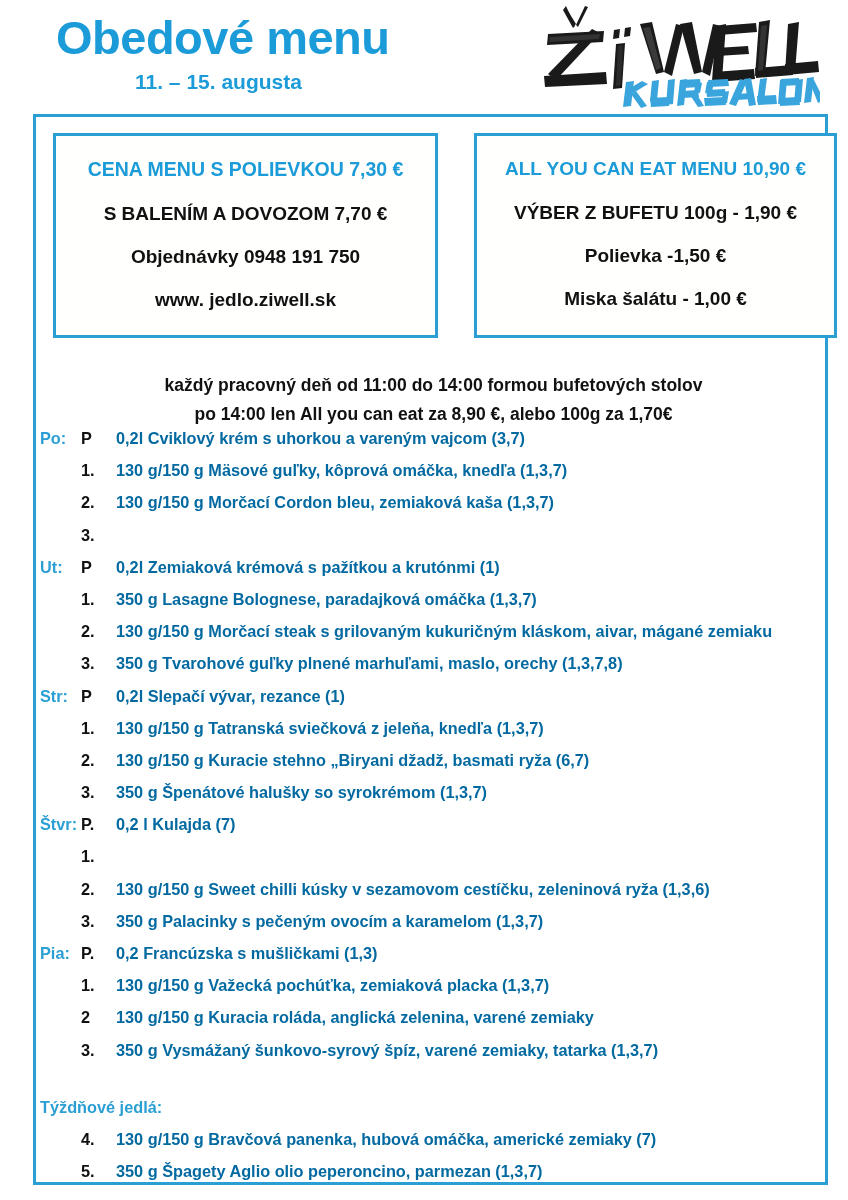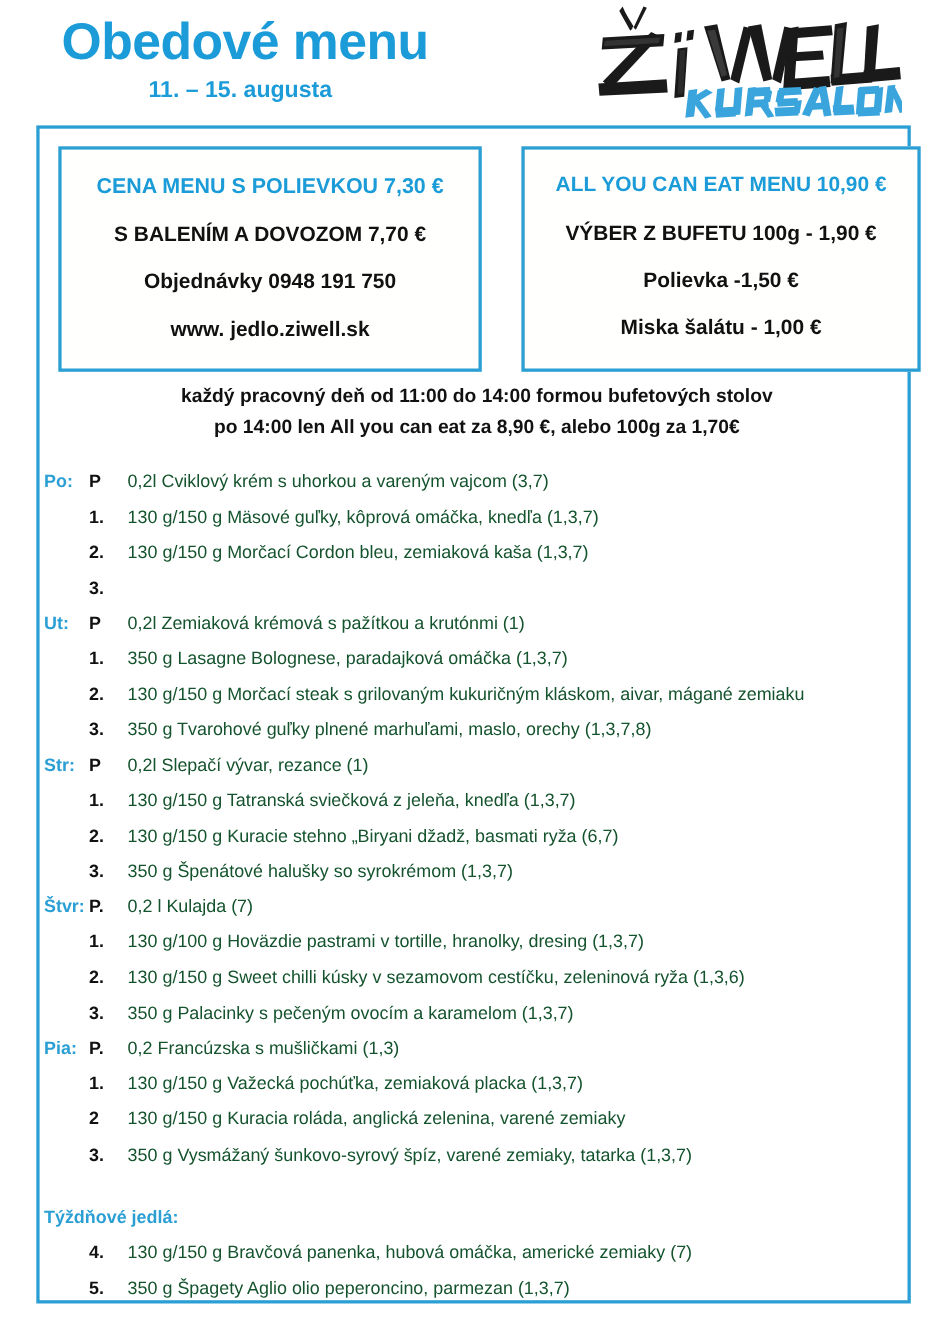--- a/index.html
+++ b/index.html
@@ -98,20 +98,21 @@
     position: absolute;
     left: 0; top: 232px;
     width: 795px;
     text-align: center;
   }
   .notice-line {
     font-size: 17.5px;
     font-weight: bold;
     color: #111111;
     white-space: nowrap;
+    margin-top: 26px;
   }
   .notice-line.second { margin-top: 8px; }
 
   
   .menu {
     position: absolute;
     left: 0; top: 312px;
     width: 795px;
   }
   .day-group { position: relative; }
@@ -134,22 +135,22 @@
   .item-num {
     position: absolute;
     left: 45px; top: 0;
     font-weight: bold;
     color: #111111;
   }
   .item-num.soup-num { left: 45px; }
   .item-desc {
     position: absolute;
     left: 80px; top: 0;
-    font-weight: normal;
-    color: #14532d;
+    font-weight: bold;
+    color: #0369a1;
   }
   .weekly-header {
     position: relative;
     height: 32.2px;
     font-size: 16.3px;
     margin-top: 25px;
   }
   .weekly-header .day-label { left: 4px; }
 </style>
 </head>
@@ -324,21 +325,20 @@
     </div>
 
     <div class="day-group">
       <div class="menu-line">
         <span class="day-label">Štvr:</span>
         <span class="item-num soup-num">P.</span>
         <span class="item-desc">0,2 l  Kulajda (7)</span>
       </div>
       <div class="menu-line">
         <span class="item-num">1.</span>
-        <span class="item-desc">130 g/100 g  Hoväzdie pastrami v tortille,  hranolky, dresing  (1,3,7)</span>
       </div>
       <div class="menu-line">
         <span class="item-num">2.</span>
         <span class="item-desc">130 g/150 g  Sweet chilli kúsky v sezamovom cestíčku, zeleninová ryža (1,3,6)</span>
       </div>
       <div class="menu-line">
         <span class="item-num">3.</span>
         <span class="item-desc">350 g Palacinky s pečeným ovocím a karamelom (1,3,7)</span>
       </div>
     </div>

